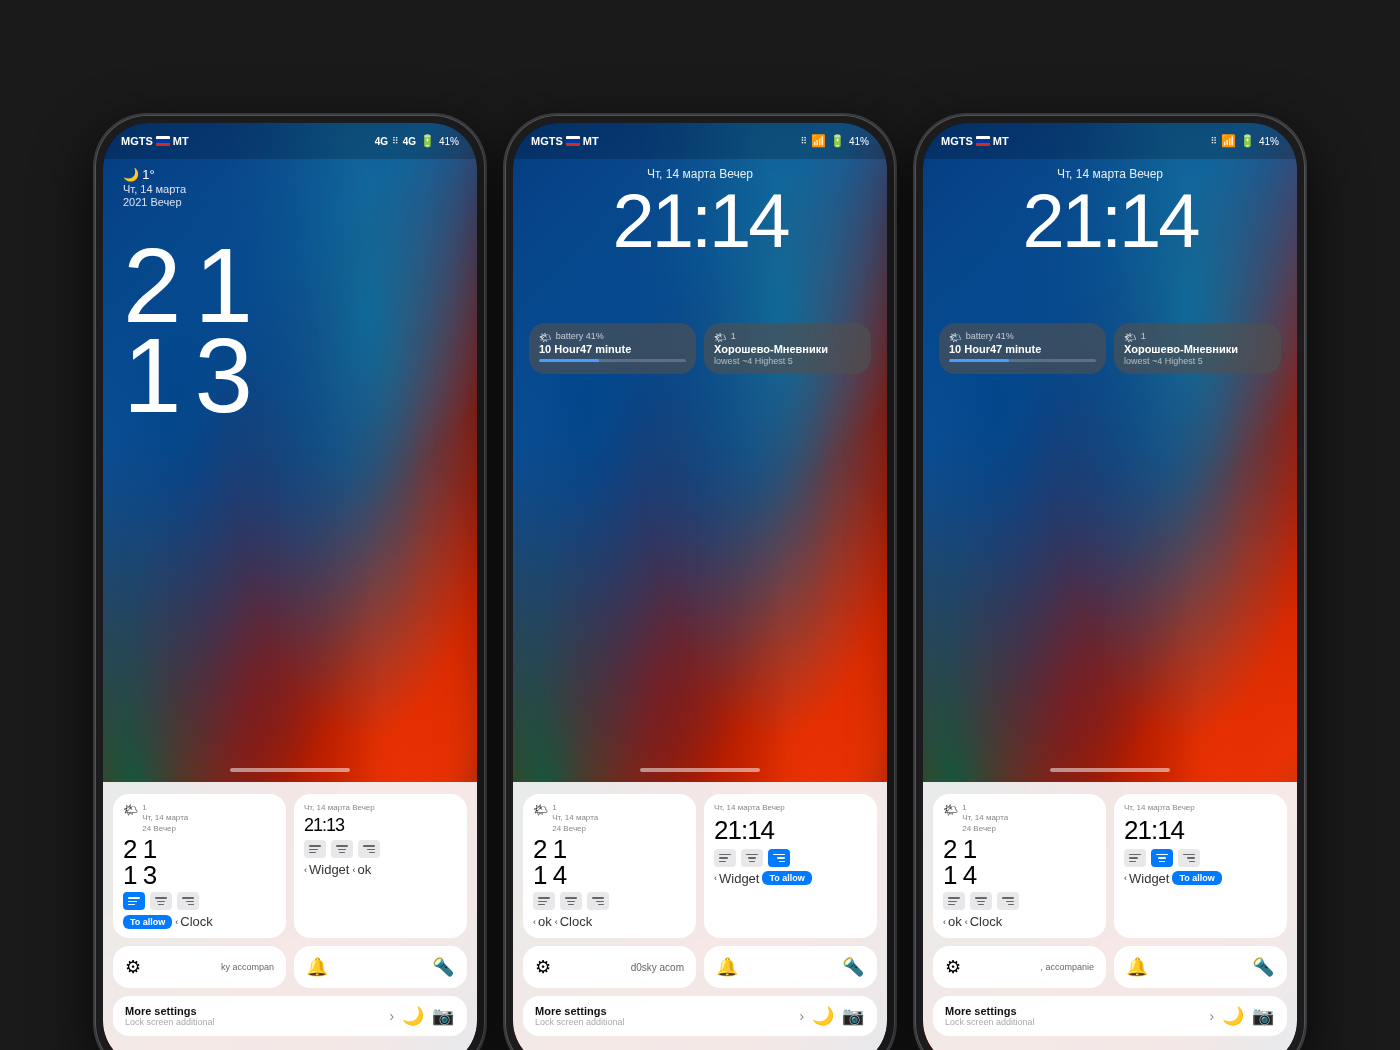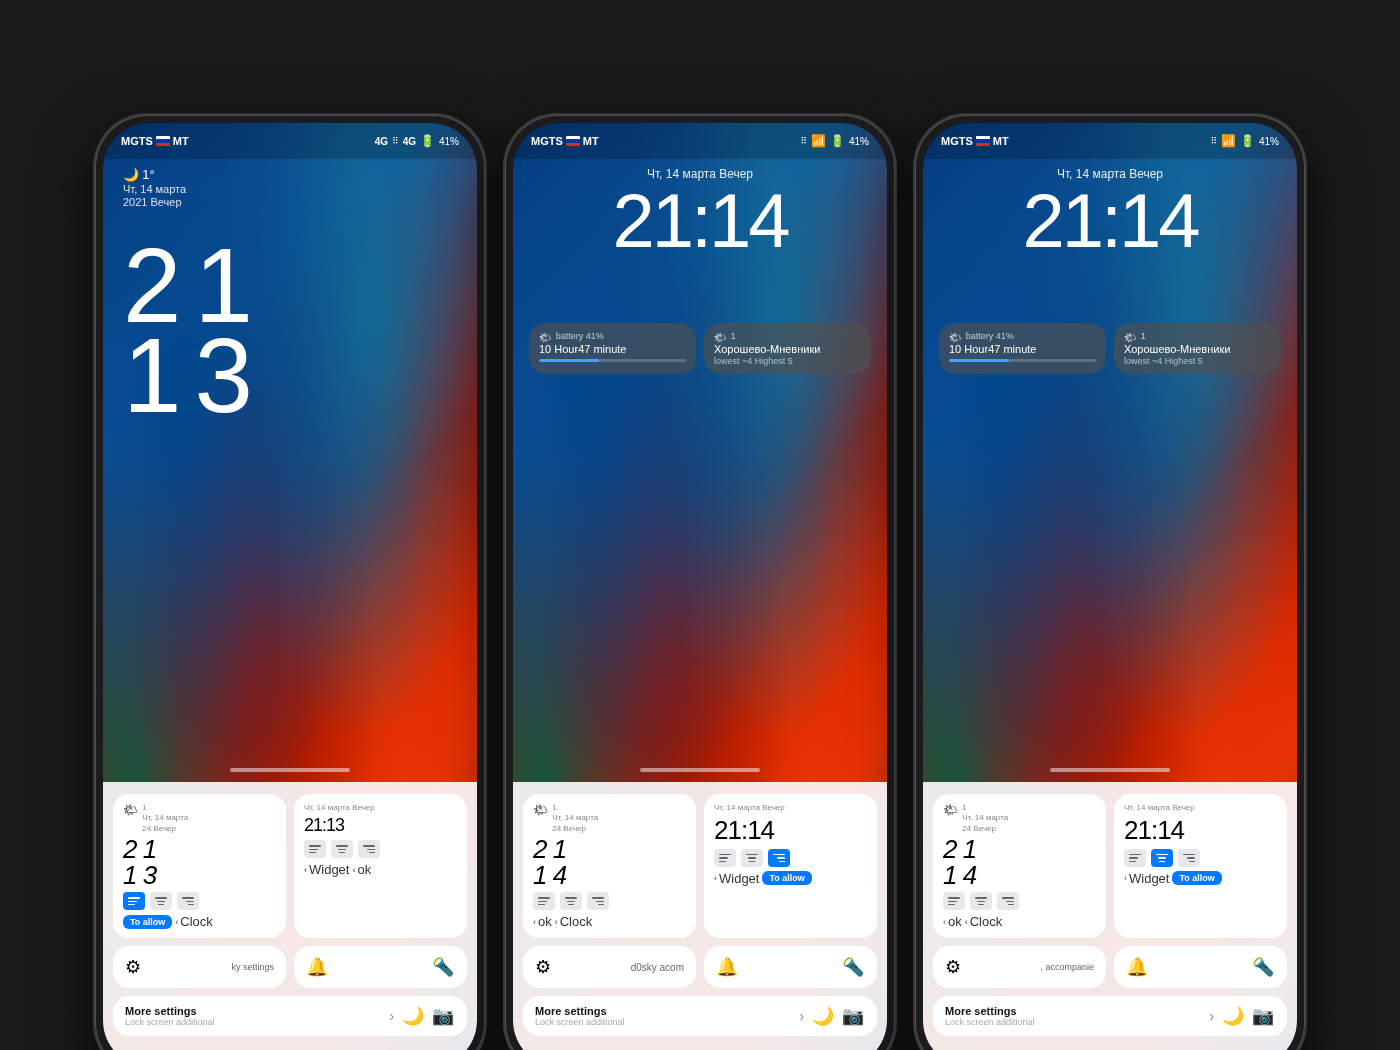--- a/index.html
+++ b/index.html
@@ -197,21 +197,21 @@
     }
 
     .lock-widget-title {
       font-size: 9px;
       color: rgba(255,255,255,0.7);
       margin-bottom: 2px;
     }
 
     .lock-widget-value {
       font-size: 11px;
-      font-weight: 400;
+      font-weight: 700;
     }
 
     .lock-widget-sub {
       font-size: 9px;
       color: rgba(255,255,255,0.6);
       margin-top: 1px;
     }
 
     .progress-bar {
       height: 3px;
@@ -280,21 +280,20 @@
     .widget-meta {
       font-size: 8px;
       color: #888;
       line-height: 1.3;
     }
 
     .widget-time-display {
       display: flex;
       gap: 6px;
       margin: 2px 0;
-      font-style: italic;
     }
 
     
     .align-buttons {
       display: flex;
       gap: 5px;
       margin: 4px 0;
     }
 
     .align-btn {
@@ -557,21 +556,21 @@
                   <span class="nav-text"> ok</span>
                 </div>
               </div>
             </div>
 
           </div>
 
           <div class="quick-grid">
             <div class="quick-card">
               <span style="font-size:18px">⚙</span>
-              <span style="font-size:9px;color:#666">ky settings</span>
+              <span style="font-size:9px;color:#666">ky accompan</span>
             </div>
             <div class="quick-card">
               <span style="font-size:18px">🔔</span>
               <span style="font-size:18px">🔦</span>
             </div>
           </div>
 
           <div class="more-settings-card">
             <div>
               <div class="more-settings-text">More settings</div>

